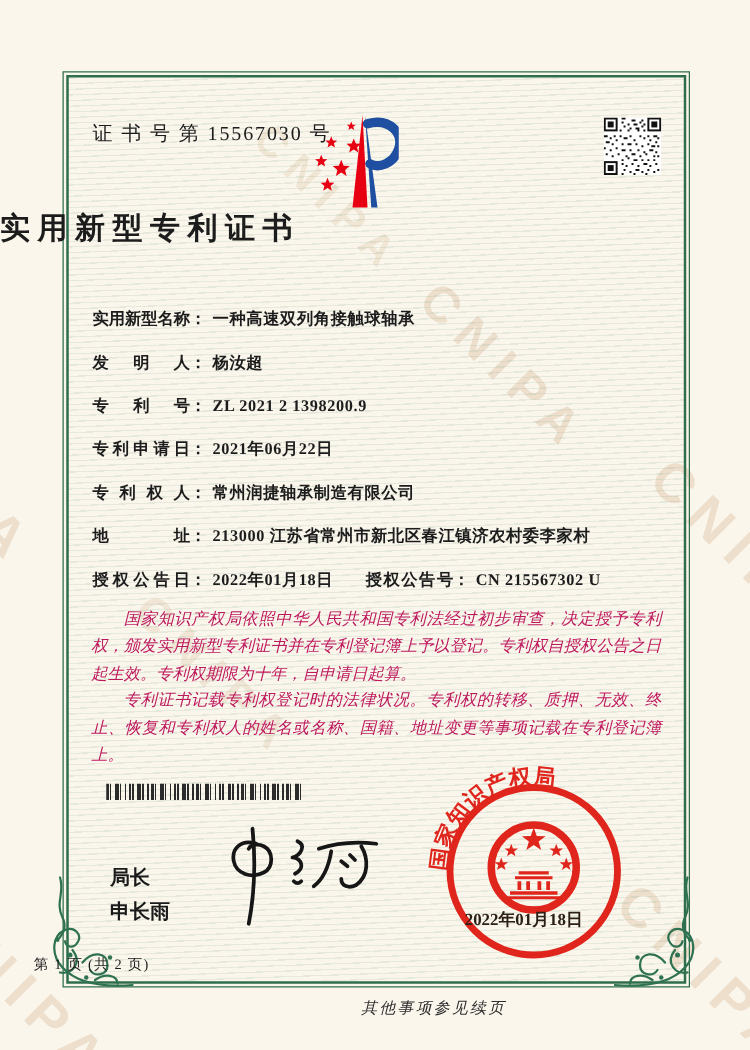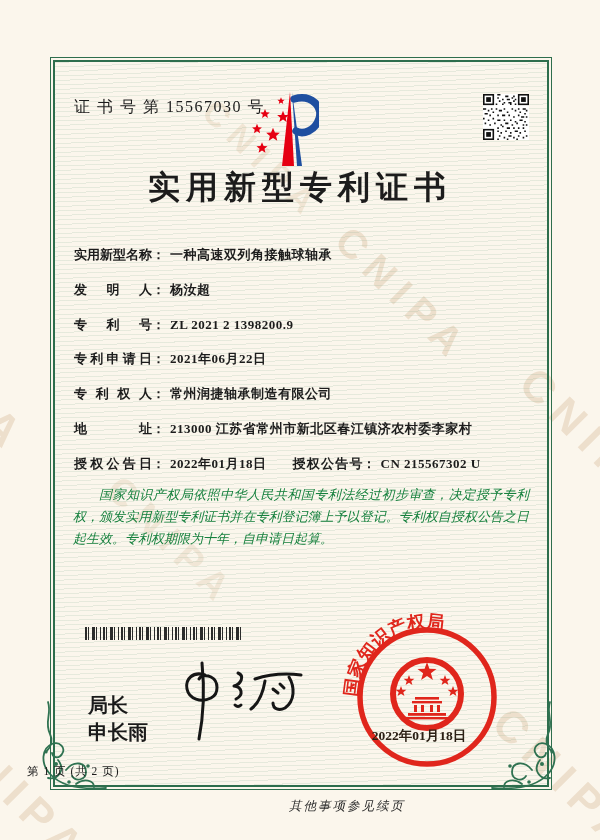--- a/index.html
+++ b/index.html
@@ -42,57 +42,57 @@
   .corner-orn.left{left:36px;top:700px;}
   .corner-orn.right{left:486px;top:700px;transform:scaleX(-1);}
   
   .cert-number{
     position:absolute;left:74px;top:97px;
     font-size:16px;font-weight:normal;letter-spacing:1.5px;
   }
   .logo{position:absolute;left:249px;top:90px;}
   .qr{position:absolute;left:483px;top:94px;}
   .title{
-    position:absolute;left:0;top:166px;width:600px;text-align:center;
-    font-size:32px;font-weight:bold;letter-spacing:6px;
+    position:absolute;left:0;top:166px;width:600px;text-align:left;
+    font-size:24px;font-weight:bold;letter-spacing:6px;
   }
   
   .fields{position:absolute;left:74px;top:238px;width:460px;}
   .frow{height:34.8px;line-height:34.8px;font-size:13px;white-space:nowrap;}
   .flabel{
     display:inline-block;width:78px;font-weight:bold;
     text-align:justify;text-align-last:justify;vertical-align:top;
   }
   .flabel2{
     display:inline-block;width:70px;font-weight:bold;
     text-align:justify;text-align-last:justify;vertical-align:top;margin-left:26px;
   }
   .fcolon{font-weight:bold;}
   .fvalue{margin-left:5px;font-weight:bold;letter-spacing:0.5px;}
   
   .body-text{
     position:absolute;left:73px;top:484px;width:456px;
     font-size:13px;line-height:21.8px;font-style:italic;
-    text-align:justify;color:#15803d;
+    text-align:justify;color:#be185d;
   }
   .body-text p{margin:0;text-indent:2em;}
   
   .barcode{
     position:absolute;left:85px;top:627px;width:158px;height:13px;
     background:repeating-linear-gradient(90deg,
       #2b2b2b 0px,#2b2b2b 2px,rgba(0,0,0,0) 2px,rgba(0,0,0,0) 3px,
       #2b2b2b 3px,#2b2b2b 4px,rgba(0,0,0,0) 4px,rgba(0,0,0,0) 7px,
       #2b2b2b 7px,#2b2b2b 10px,rgba(0,0,0,0) 10px,rgba(0,0,0,0) 11px,
       #2b2b2b 11px,#2b2b2b 12px,rgba(0,0,0,0) 12px,rgba(0,0,0,0) 15px,
       #2b2b2b 15px,#2b2b2b 16px,rgba(0,0,0,0) 16px,rgba(0,0,0,0) 18px);
   }
   .signer-title,.signer-name{
     position:absolute;left:88px;
     font-family:"Liberation Sans","DejaVu Sans",sans-serif;
-    font-weight:bold;font-size:20px;color:#1a1a1a;
+    font-weight:bold;font-size:16px;color:#1a1a1a;
   }
   .signer-title{top:692px;}
   .signer-name{top:719px;}
   .signature{position:absolute;left:175px;top:653px;}
   .seal{position:absolute;left:342px;top:612px;}
   .page-indicator{
     position:absolute;left:0;top:764px;width:536px;text-align:left;
     font-size:11.5px;letter-spacing:1px;padding-left:27px;
   }
   .footer-note{
@@ -205,20 +205,21 @@
     <div class="frow">
       <span class="flabel">地址</span><span class="fcolon">：</span><span class="fvalue">213000 江苏省常州市新北区春江镇济农村委李家村</span>
     </div>
     <div class="frow">
       <span class="flabel">授权公告日</span><span class="fcolon">：</span><span class="fvalue">2022年01月18日</span><span class="flabel2">授权公告号</span><span class="fcolon">：</span><span class="fvalue">CN 215567302 U</span>
     </div>
   </div>
 
   <div class="body-text">
     <p>国家知识产权局依照中华人民共和国专利法经过初步审查，决定授予专利权，颁发实用新型专利证书并在专利登记簿上予以登记。专利权自授权公告之日起生效。专利权期限为十年，自申请日起算。</p>
+    <p>专利证书记载专利权登记时的法律状况。专利权的转移、质押、无效、终止、恢复和专利权人的姓名或名称、国籍、地址变更等事项记载在专利登记簿上。</p>
   </div>
 
   <div class="barcode"></div>
 
   <div class="signer-title">局长</div>
   <div class="signer-name">申长雨</div>
 
   <svg class="signature" width="145" height="100" viewBox="0 0 145 100">
     <g fill="none" stroke="#161616" stroke-width="3" stroke-linecap="round" stroke-linejoin="round">
       <path d="M30 22 C 18 18 10 26 12 36 C 14 46 26 50 36 45 C 44 41 44 28 36 24 C 32 22 26 22 24 26"></path>

